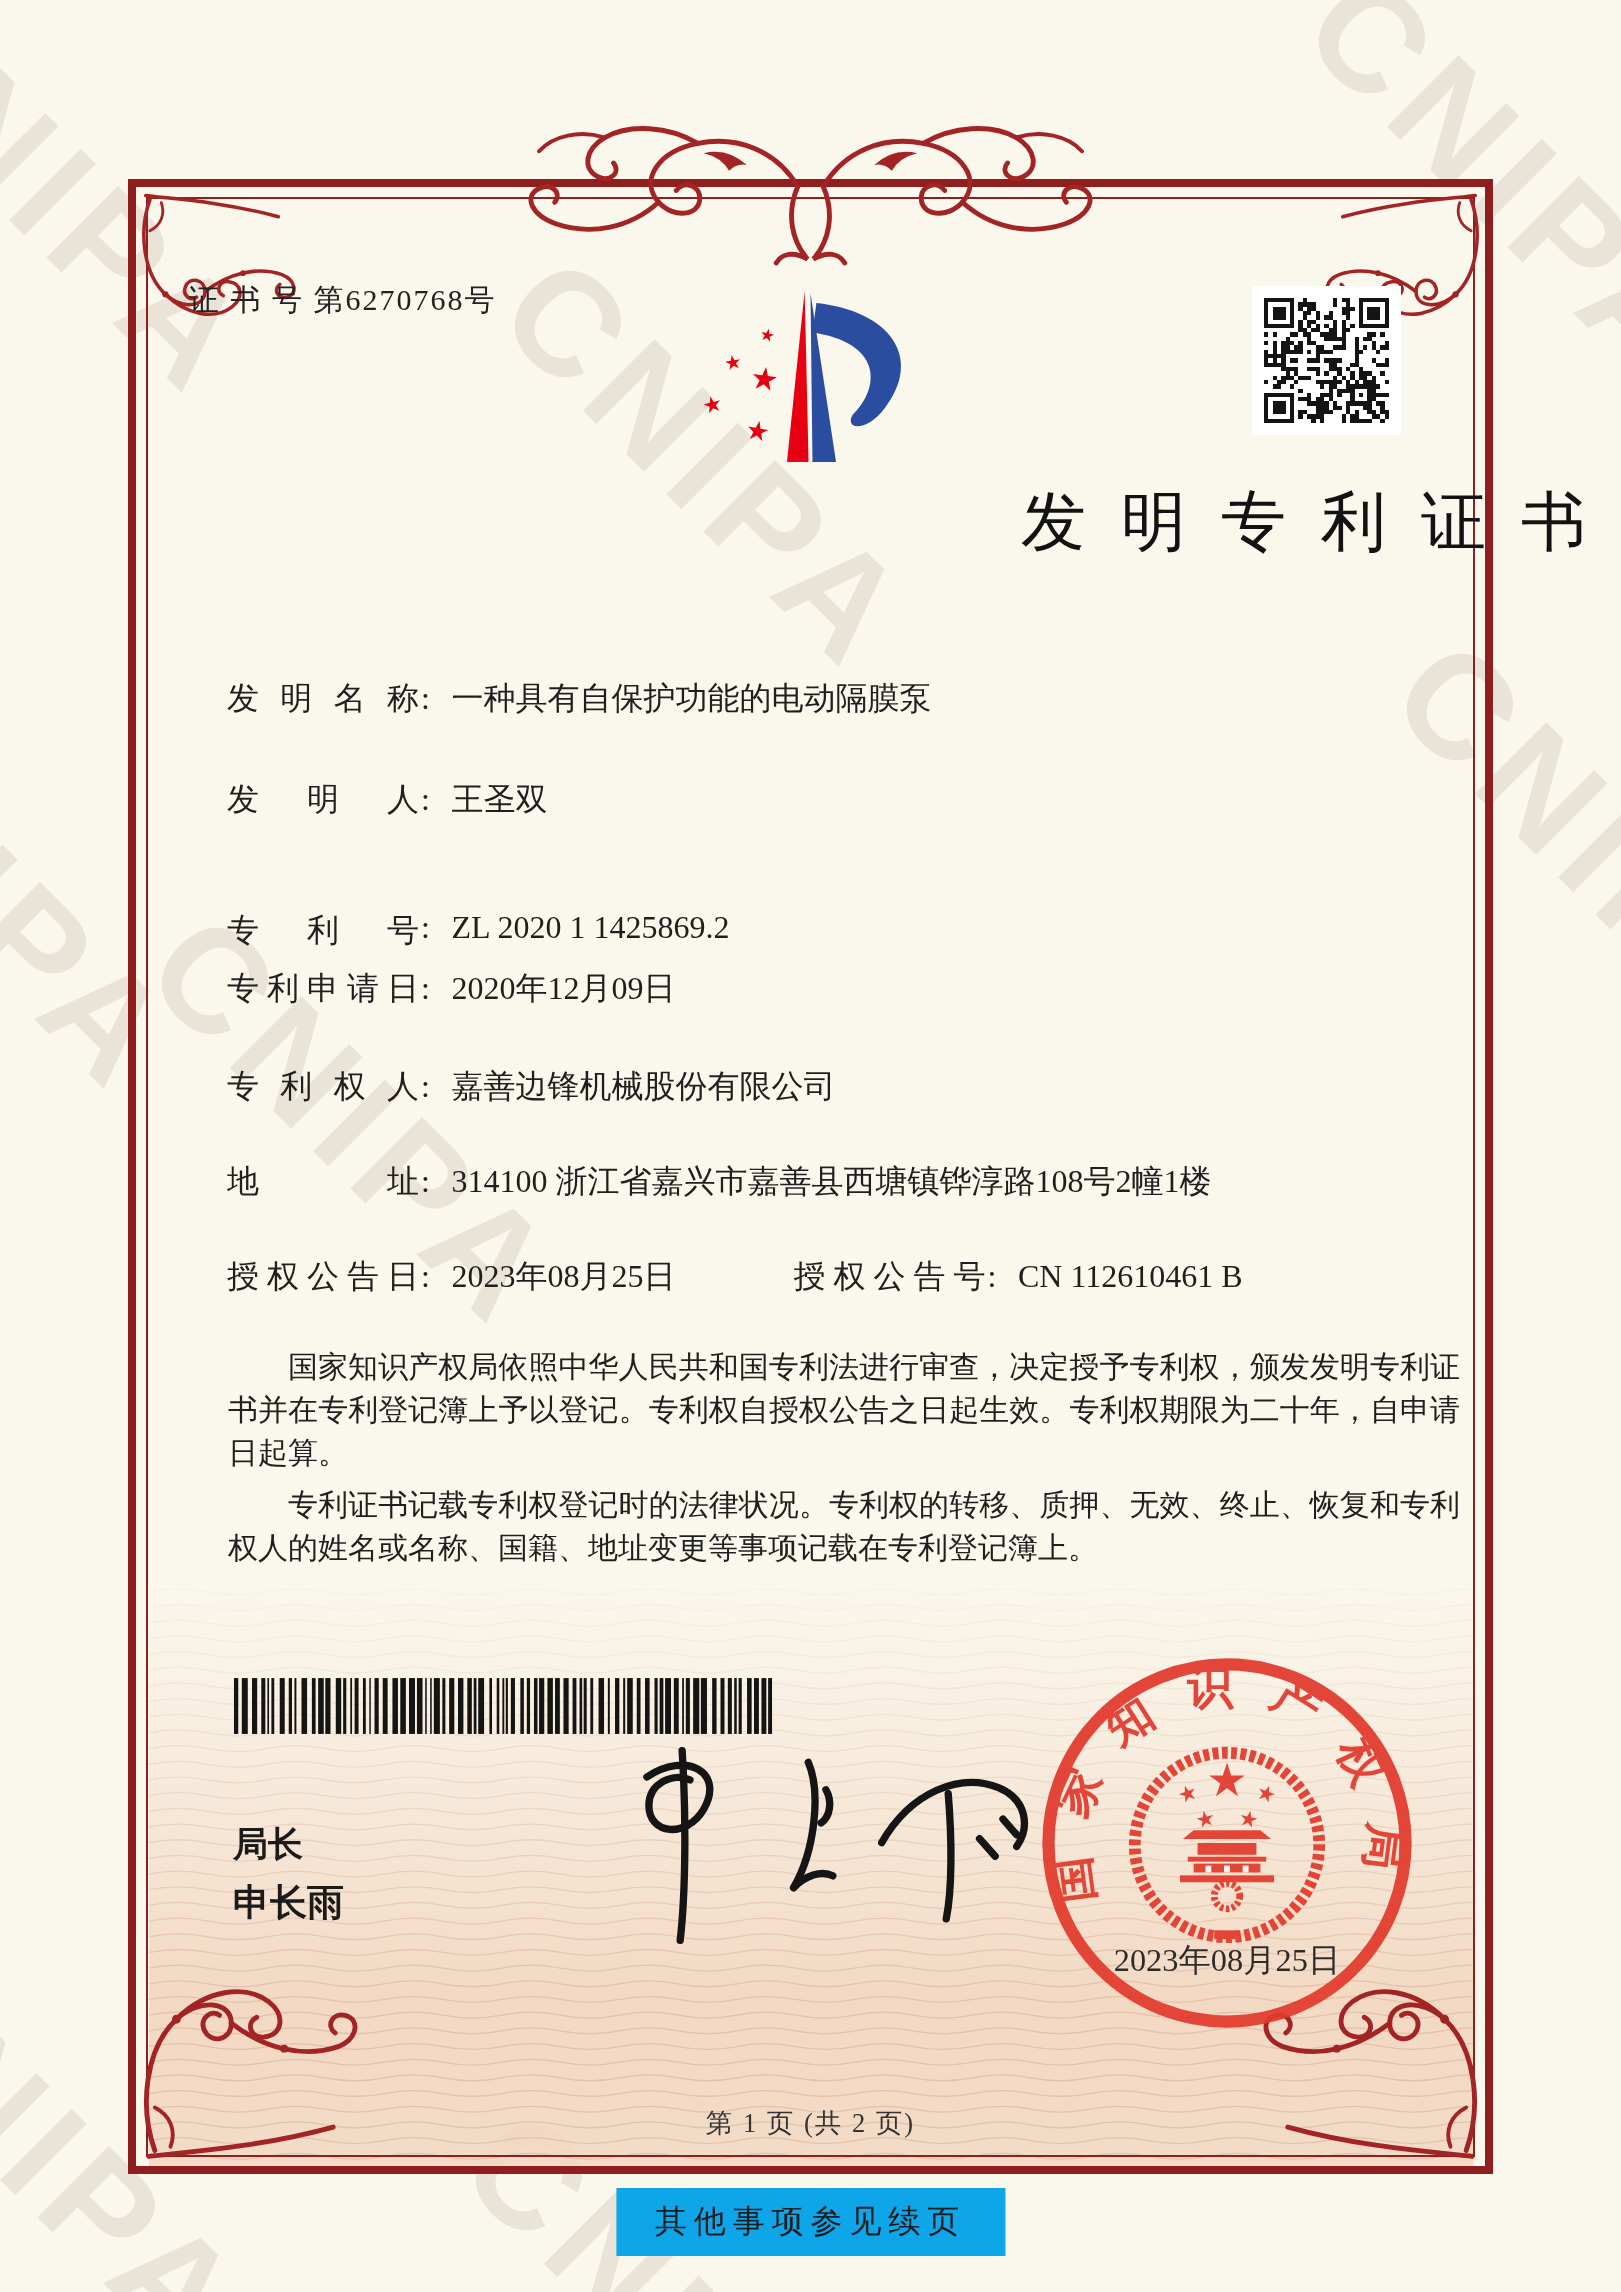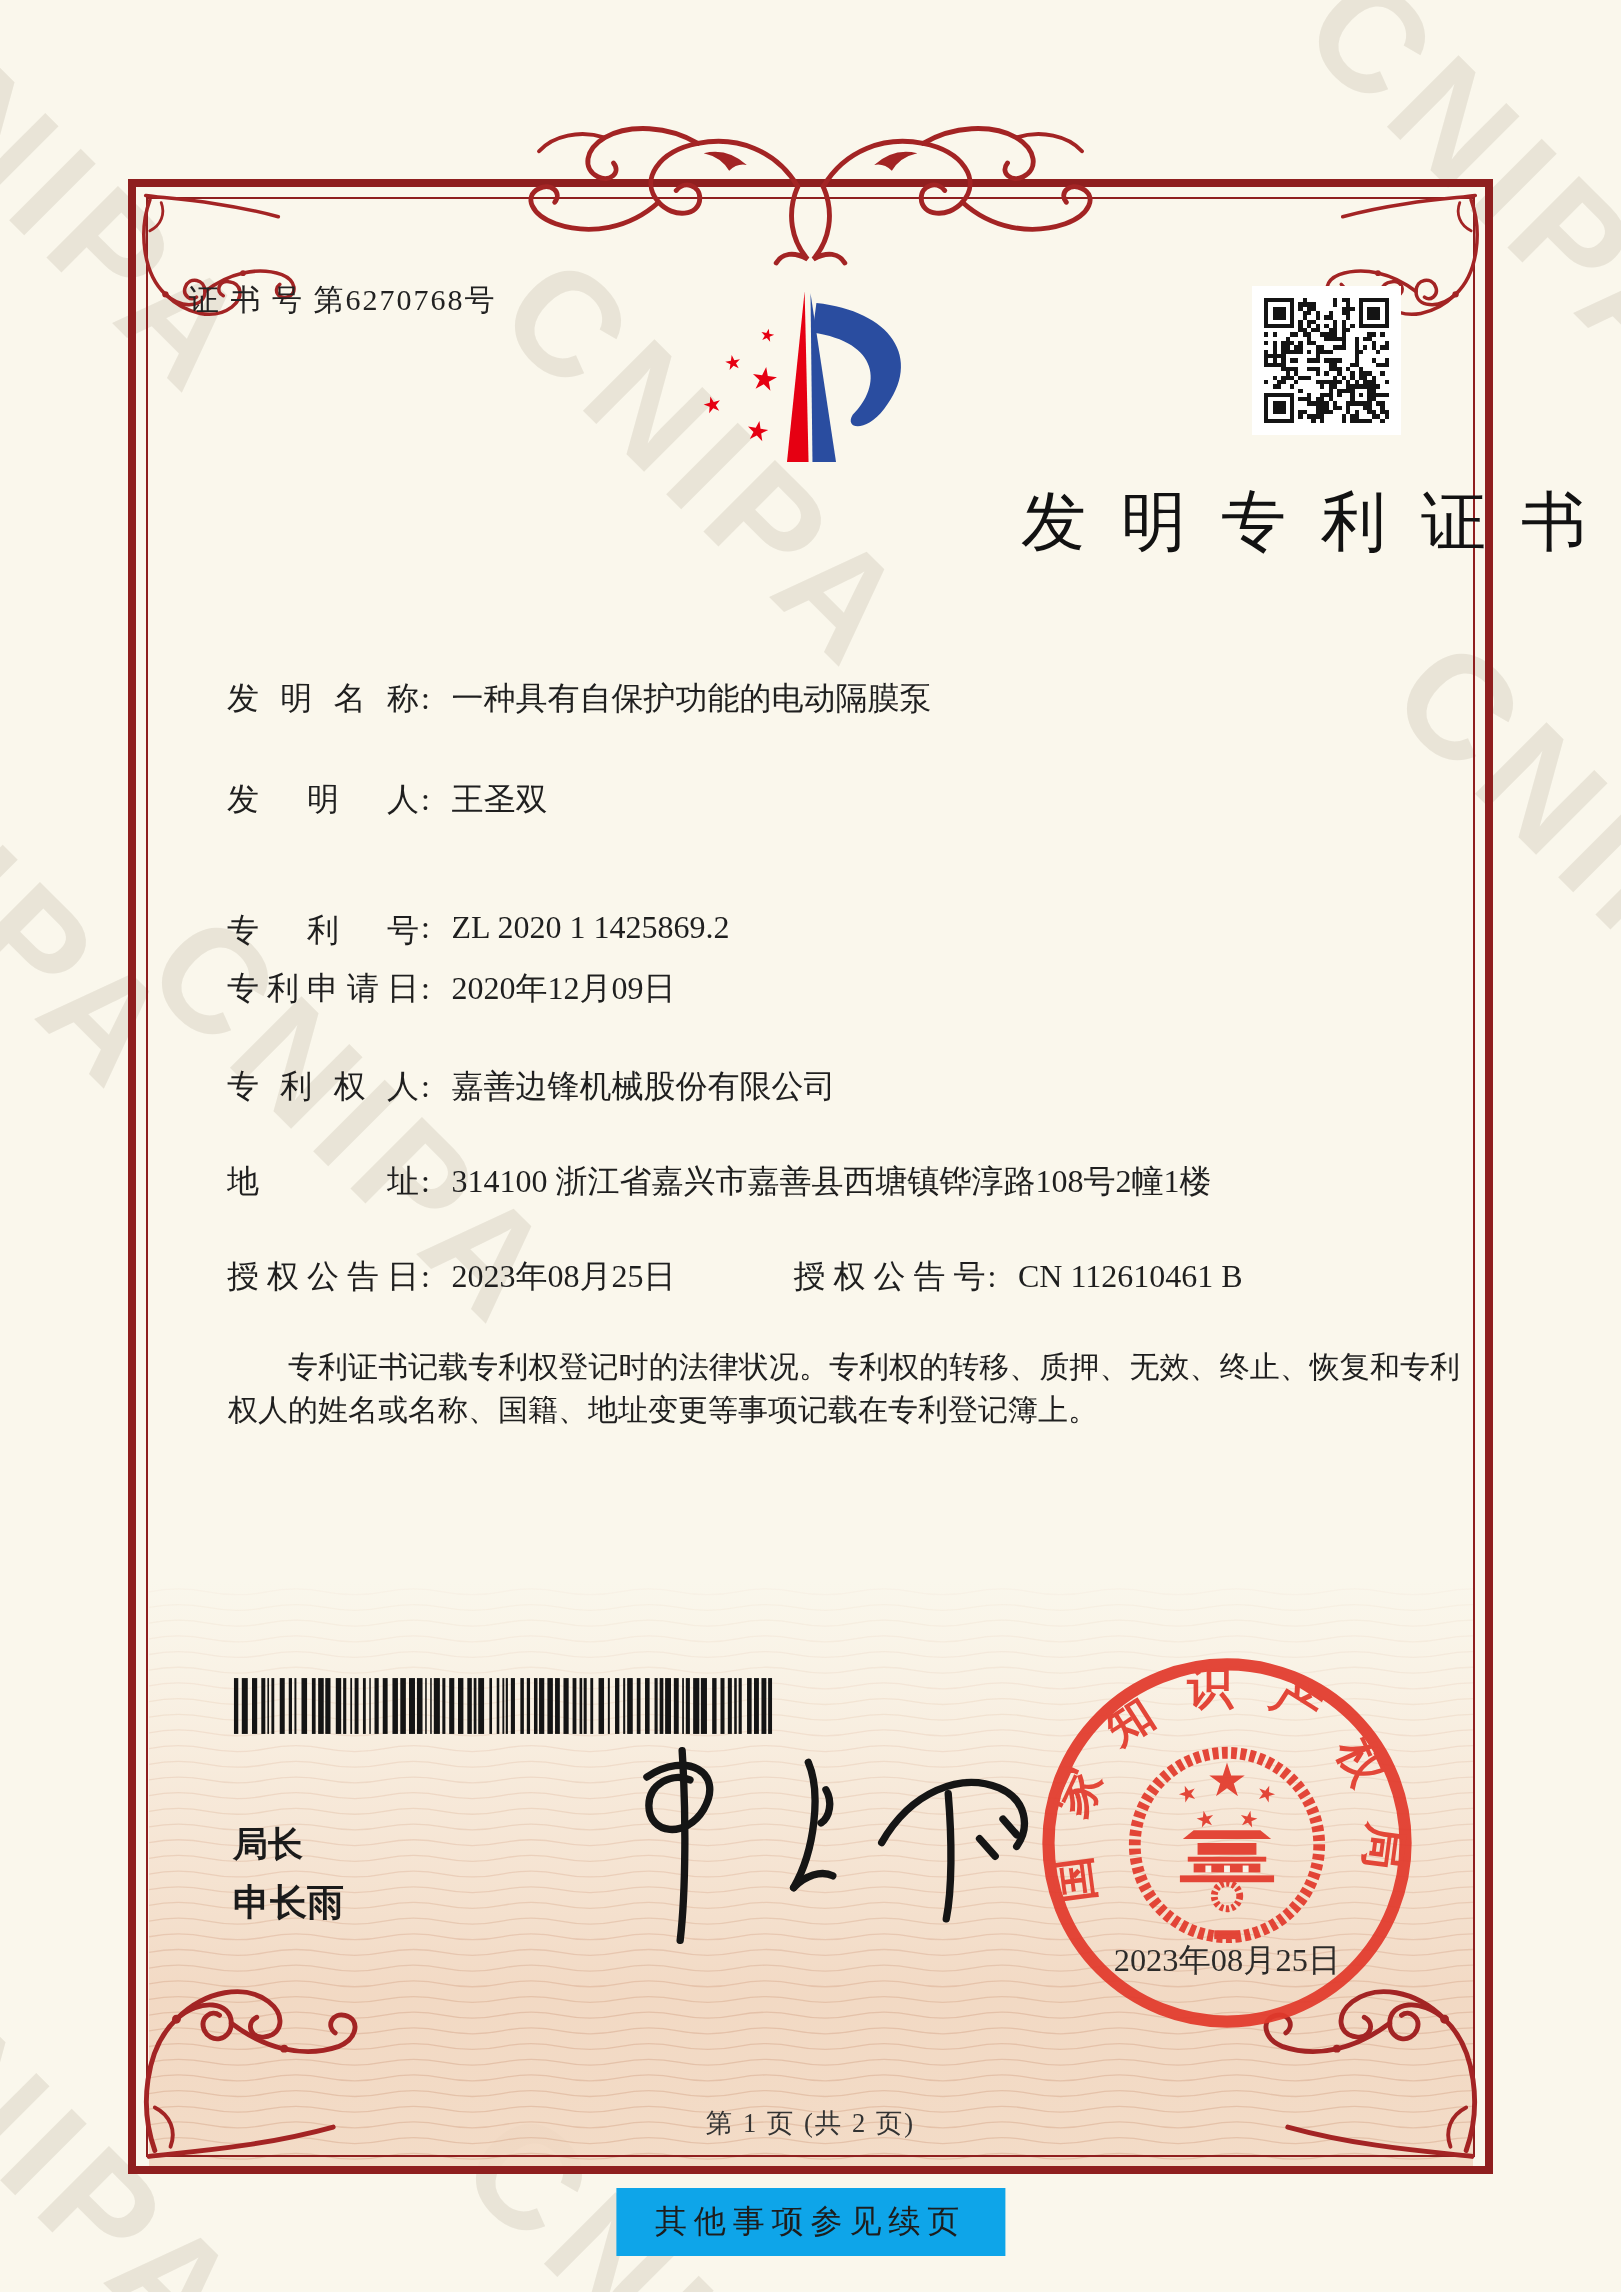--- a/index.html
+++ b/index.html
@@ -196,20 +196,21 @@
     <span class="flabel">专利权人</span><span class="fcolon">:</span><span class="fvalue">嘉善边锋机械股份有限公司</span>
   </div>
   <div class="frow" style="top:1160px">
     <span class="flabel">地址</span><span class="fcolon">:</span><span class="fvalue">314100 浙江省嘉兴市嘉善县西塘镇铧淳路108号2幢1楼</span>
   </div>
   <div class="frow" style="top:1255px">
     <span class="flabel">授权公告日</span><span class="fcolon">:</span><span class="fvalue">2023年08月25日</span><span class="g2"><span class="flabel">授权公告号</span><span class="fcolon">:</span><span class="fvalue">CN 112610461 B</span></span>
   </div>
 
   <div class="paras">
+    <p>国家知识产权局依照中华人民共和国专利法进行审查，决定授予专利权，颁发发明专利证书并在专利登记簿上予以登记。专利权自授权公告之日起生效。专利权期限为二十年，自申请日起算。</p>
     <p>专利证书记载专利权登记时的法律状况。专利权的转移、质押、无效、终止、恢复和专利权人的姓名或名称、国籍、地址变更等事项记载在专利登记簿上。</p>
   </div>
 
   <svg class="barcode-svg" width="542" height="56" viewBox="0 0 553 57">
     <g class="bars" fill="#141414">
         <rect x="2.0" y="0" width="4.4" height="57"></rect>
         <rect x="10.0" y="0" width="6.1" height="57"></rect>
         <rect x="20.4" y="0" width="5.3" height="57"></rect>
         <rect x="29.9" y="0" width="4.1" height="57"></rect>
         <rect x="36.1" y="0" width="1.7" height="57"></rect>

